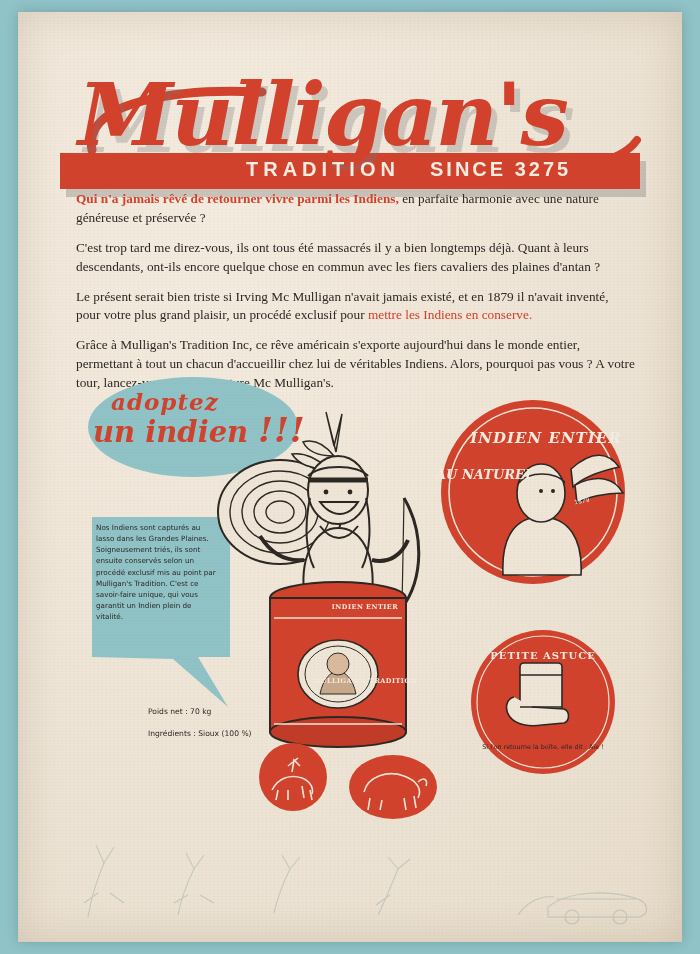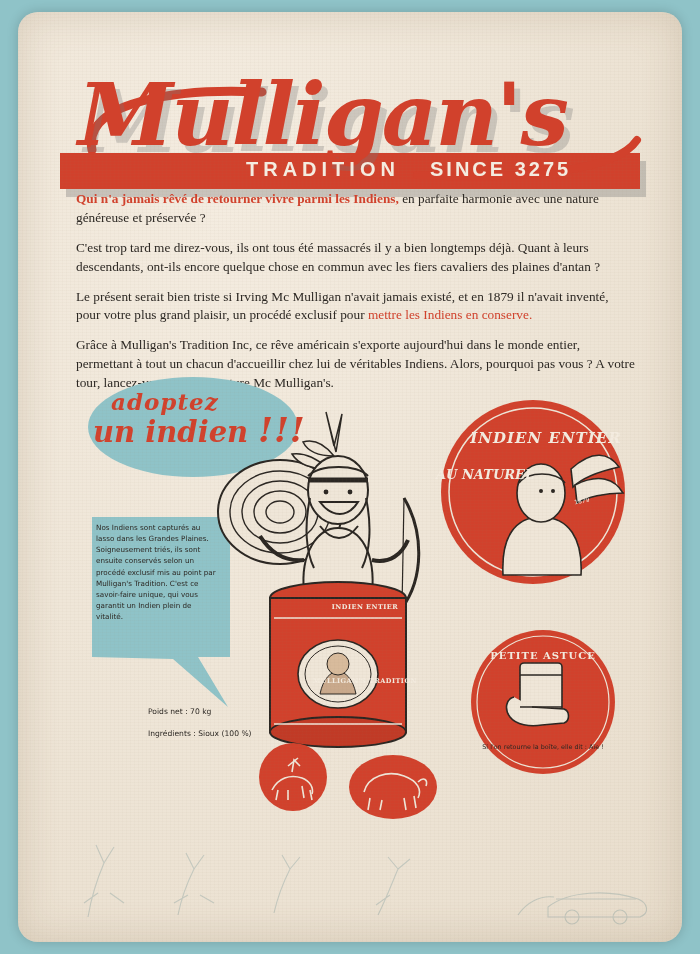--- a/index.html
+++ b/index.html
@@ -25,21 +25,20 @@
   .paper {
     position: absolute;
     left: 18px;
     top: 12px;
     width: 664px;
     height: 930px;
     background:
       radial-gradient(ellipse at 30% 20%, #f4ece0 0%, #efe6d8 45%, #e8ddcc 100%);
     box-shadow: 0 0 12px rgba(0,0,0,0.18);
     overflow: hidden;
-    border-radius: 20px;
   }
   .paper:after {
     content: "";
     position: absolute;
     inset: 0;
     background:
       repeating-linear-gradient(0deg, rgba(150,130,100,0.035) 0 1px, rgba(0,0,0,0) 1px 3px),
       repeating-linear-gradient(90deg, rgba(150,130,100,0.03) 0 1px, rgba(0,0,0,0) 1px 4px);
     pointer-events: none;
   }

